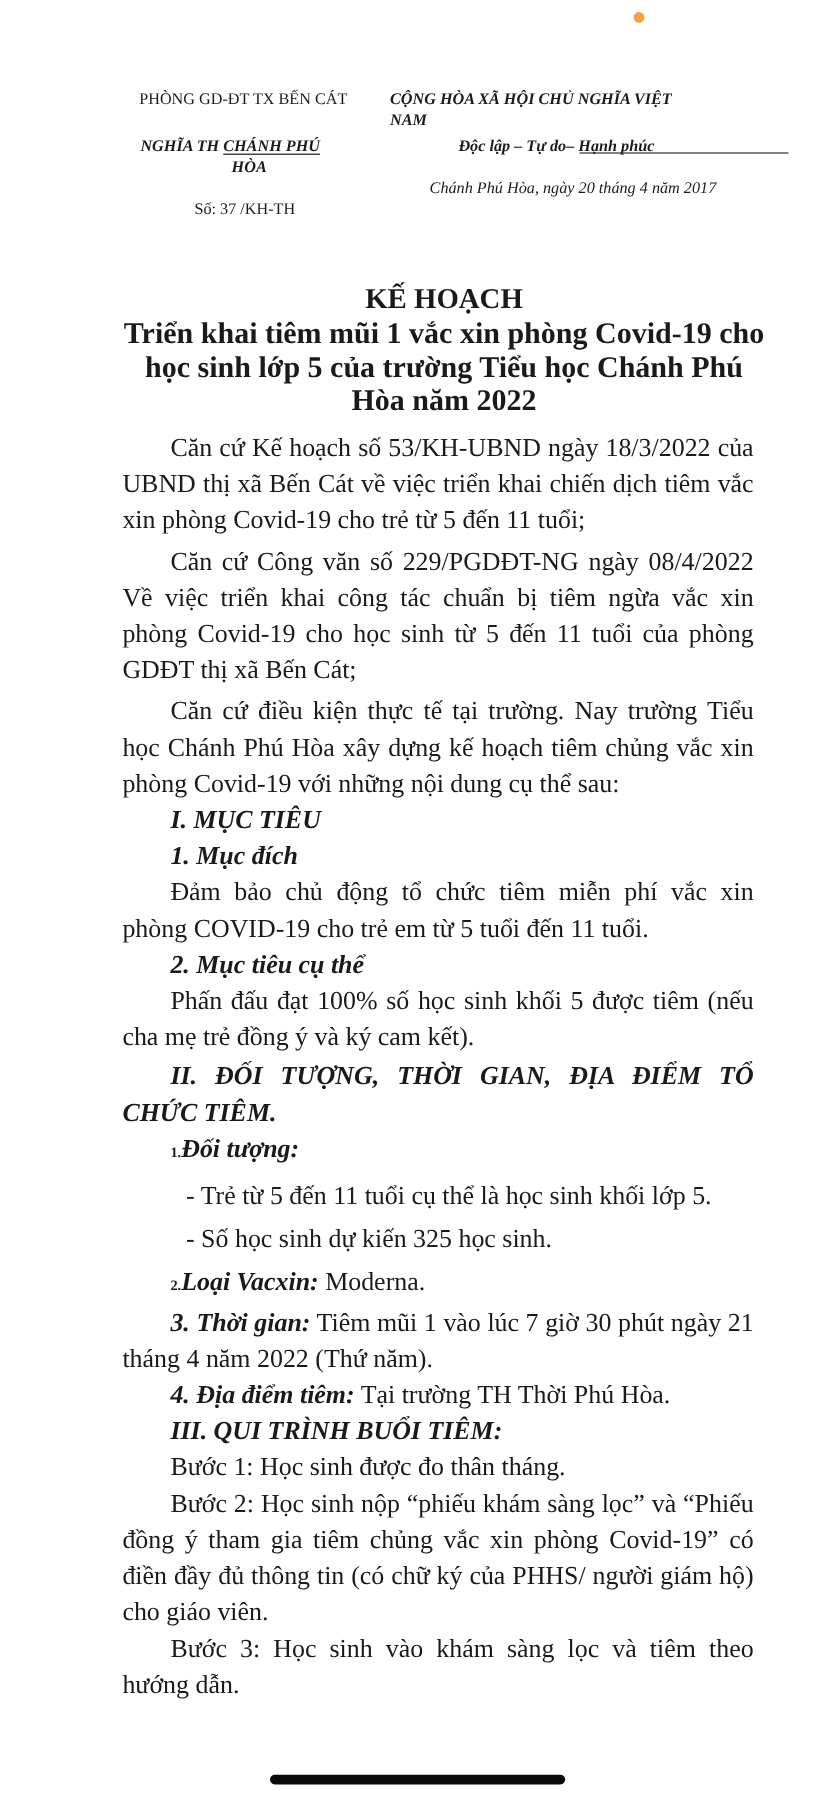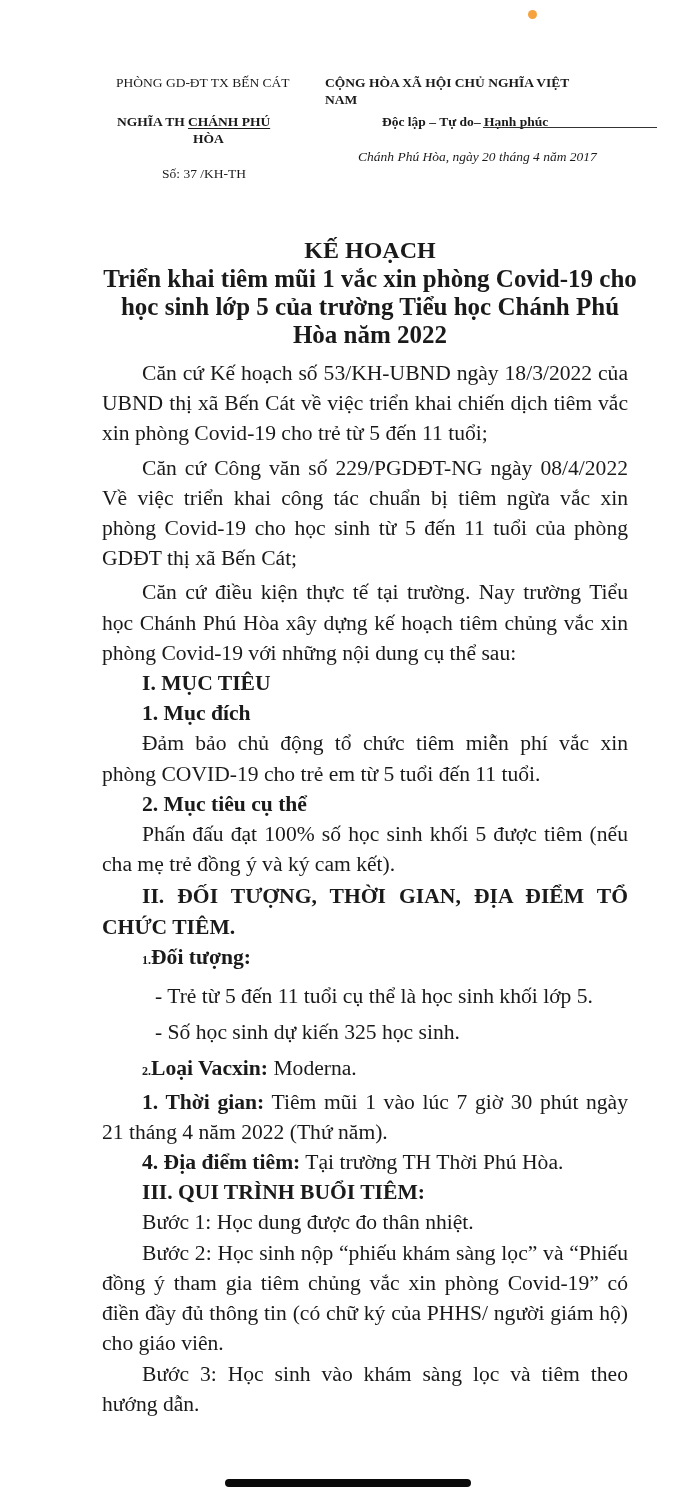--- a/index.html
+++ b/index.html
@@ -3,21 +3,21 @@
 <meta charset="utf-8">
 <style>
   html, body { margin: 0; padding: 0; }
   body {
     width: 694px; height: 1500px; background: #ffffff; position: relative; overflow: hidden;
     font-family: "Liberation Serif", "DejaVu Serif", serif; color: #1a1a1a;
   }
   .dot { position: absolute; left: 528px; top: 10px; width: 9px; height: 9px; border-radius: 50%; background: #f5a340; }
   .abs { position: absolute; white-space: nowrap; }
   .hdr { font-size: 13.5px; line-height: 17px; }
-  .b { font-weight: bold; }
+  .b { font-weight: bold; font-style: italic; }
   .i { font-style: italic; }
   .u { text-decoration: underline; text-decoration-thickness: 1px; text-underline-offset: 2px; }
   .uline { position: absolute; height: 1px; background: #333; }
 
   .title-block { position: absolute; left: 100px; width: 540px; top: 208px; text-align: center; font-weight: bold; margin-top: 27px; }
   .title-main { font-size: 24px; line-height: 30px; }
   .title-sub { font-size: 25px; line-height: 28px; }
 
   .body { position: absolute; left: 102px; width: 526px; top: 358px; font-size: 21.6px; line-height: 30.2px; }
   .p { text-align: justify; text-align-last: auto; margin: 0; }
@@ -57,21 +57,21 @@
   <p class="p ind b">I. MỤC TIÊU</p>
   <p class="p ind b">1. Mục đích</p>
   <p class="p ind">Đảm bảo chủ động tổ chức tiêm miễn phí vắc xin phòng COVID-19 cho trẻ em từ 5 tuổi đến 11 tuổi.</p>
   <p class="p ind b">2. Mục tiêu cụ thể</p>
   <p class="p ind">Phấn đấu đạt 100% số học sinh khối 5 được tiêm (nếu cha mẹ trẻ đồng ý và ký cam kết).</p>
   <p class="p ind b" style="margin-top:2px;">II. ĐỐI TƯỢNG, THỜI GIAN, ĐỊA ĐIỂM TỔ CHỨC TIÊM.</p>
   <p class="p ind"><span class="small-num">1.</span><span class="b">Đối tượng:</span></p>
   <p class="p" style="text-indent:53px;margin-top:6px;">- Trẻ từ 5 đến 11 tuổi cụ thể là học sinh khối lớp 5.</p>
   <p class="bul" style="margin-top:6px;">- Số học sinh dự kiến 325 học sinh.</p>
   <p class="p ind" style="margin-top:6px;"><span class="small-num">2.</span><span class="b">Loại Vacxin:</span><span> Moderna.</span></p>
-  <p class="p ind"><span class="b">1. Thời gian:</span><span> Tiêm mũi 1 vào lúc 7 giờ 30 phút ngày 21 tháng 4 năm 2022 (Thứ năm).</span></p>
+  <p class="p ind"><span class="b">3. Thời gian:</span><span> Tiêm mũi 1 vào lúc 7 giờ 30 phút ngày 21 tháng 4 năm 2022 (Thứ năm).</span></p>
   <p class="p ind"><span class="b">4. Địa điểm tiêm:</span><span> Tại trường TH Thời Phú Hòa.</span></p>
   <p class="p ind b">III. QUI TRÌNH BUỔI TIÊM:</p>
-  <p class="p ind">Bước 1: Học dung được đo thân nhiệt.</p>
+  <p class="p ind">Bước 1: Học sinh được đo thân tháng.</p>
   <p class="p ind">Bước 2: Học sinh nộp “phiếu khám sàng lọc” và “Phiếu đồng ý tham gia tiêm chủng vắc xin phòng Covid-19” có điền đầy đủ thông tin (có chữ ký của PHHS/ người giám hộ) cho giáo viên.</p>
   <p class="p ind">Bước 3: Học sinh vào khám sàng lọc và tiêm theo hướng dẫn.</p>
 </div>
 
 <div class="homebar"></div>
 
 </body></html>

